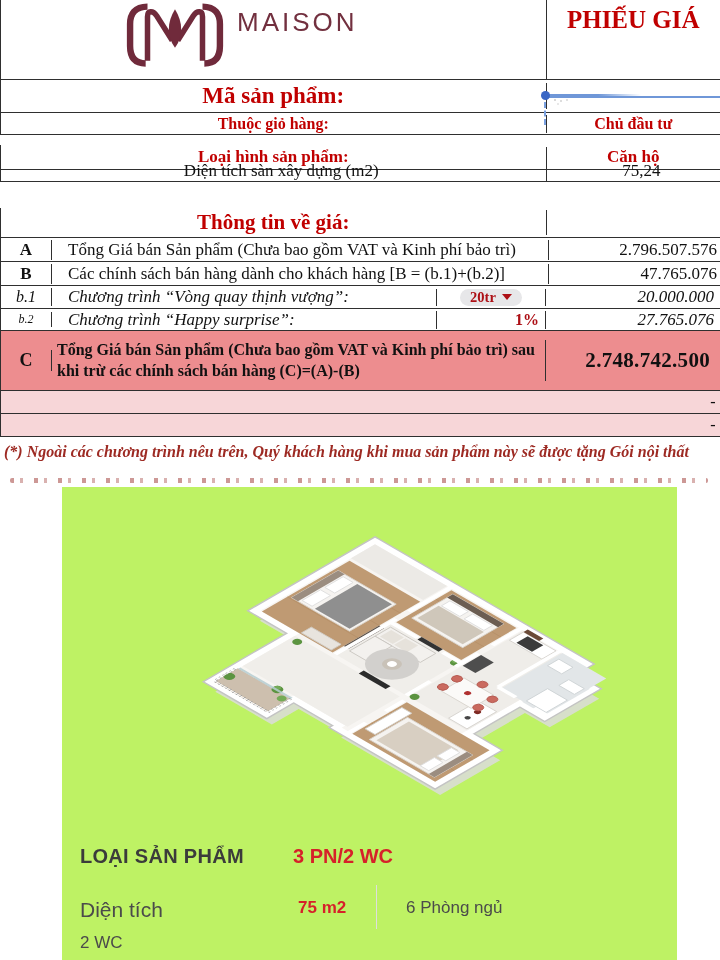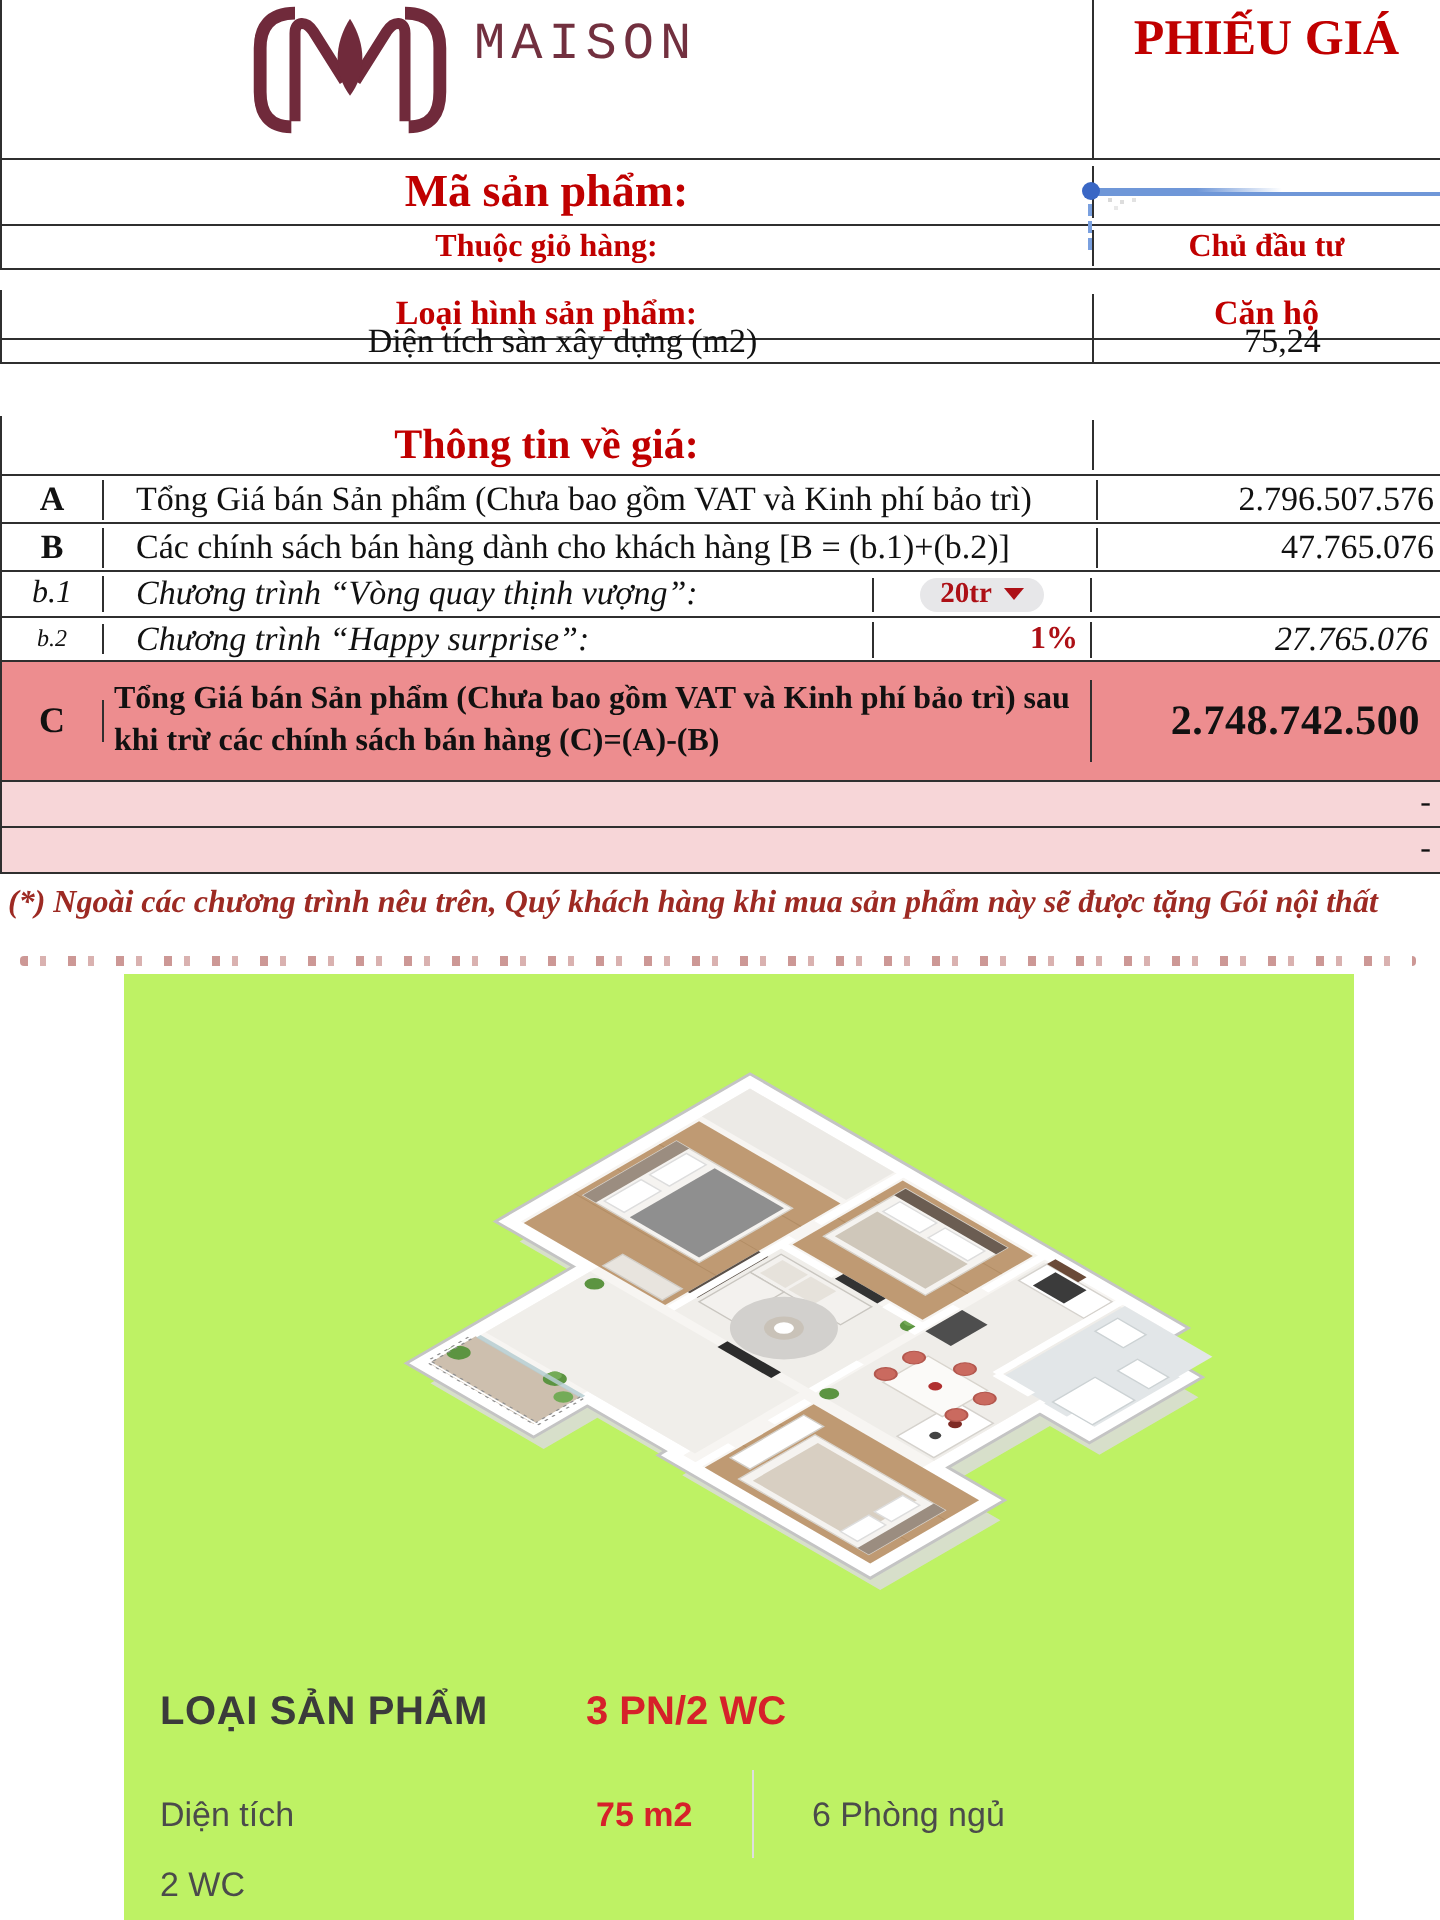--- a/index.html
+++ b/index.html
@@ -4,21 +4,21 @@
 <style>
   html,body{margin:0;padding:0;background:#fff;}
   #page{position:relative;width:720px;height:960px;background:#fff;overflow:hidden;
         font-family:"Liberation Serif", serif;color:#111;}
   .abs{position:absolute;}
   
   #band{left:0;top:0;width:720px;height:80px;border-left:1.5px solid #2f2f2f;
         border-bottom:1.5px solid #2f2f2f;box-sizing:border-box;display:flex;}
   #band .lcell{width:545.5px;border-right:1.5px solid #2f2f2f;box-sizing:border-box;position:relative;}
   #band .rcell{flex:1;display:flex;align-items:flex-start;justify-content:center;}
-  .brandword{position:absolute;left:236px;top:10px;font-family:Liberation Mono, monospace;
+  .brandword{position:absolute;left:236px;top:10px;font-family:Liberation Sans, sans-serif;
              font-size:26px;letter-spacing:3px;line-height:25px;color:#72303f;}
   #sheet-title{margin-top:6px;font-size:25px;font-weight:bold;color:#c00000;}
   
   .trow{left:0;width:720px;box-sizing:border-box;border-left:1.5px solid #2f2f2f;
         border-bottom:1.4px solid #2f2f2f;display:flex;align-items:center;}
   .lcellw{width:545.5px;border-right:1.4px solid #2f2f2f;box-sizing:border-box;
           display:flex;align-items:center;justify-content:center;}
   .rcellw{flex:1;display:flex;align-items:center;justify-content:center;position:relative;}
   .red{color:#c00000;font-weight:bold;}
   .idcell{width:51px;border-right:1.2px solid #2f2f2f;box-sizing:border-box;
@@ -61,21 +61,21 @@
             color:#9d2a23;line-height:1.25;}
   #clipline{left:10px;top:478px;width:698px;height:5px;border-radius:2px;opacity:.8;
       background:repeating-linear-gradient(90deg,rgba(150,40,35,.6) 0 4px,transparent 4px 10px,
                  rgba(150,40,35,.45) 10px 13px,transparent 13px 24px);}
   
   #card{left:62px;top:487px;width:615px;height:473px;background:#bef264;
         font-family:"Liberation Sans",sans-serif;}
   #card .row1{position:absolute;left:18px;top:358px;display:flex;}
   .type-label{font-size:20px;font-weight:bold;color:#3b3b3b;letter-spacing:.3px;}
   .type-value{position:absolute;left:231px;top:358px;font-size:20px;font-weight:bold;color:#d6212a;}
-  .area-label{position:absolute;left:18px;top:411px;font-size:17px;color:#4b4b4b;}
+  .area-label{position:absolute;left:18px;top:411px;font-size:21px;color:#4b4b4b;}
   .area-value{position:absolute;left:236px;top:411px;font-size:17px;font-weight:bold;color:#d6212a;}
   .vdiv{position:absolute;left:314px;top:398px;width:1px;height:44px;background:#dedede;}
   .bedrooms{position:absolute;left:344px;top:411px;font-size:17px;color:#4b4b4b;}
   .wc{position:absolute;left:18px;top:446px;font-size:17px;color:#4b4b4b;}
 </style>
 </head>
 <body>
 
 <div id="page">
 
@@ -142,20 +142,21 @@
 
   <div class="trow abs" style="top:286px;height:23px">
     <div class="idcell italic" style="font-size:16px">b.1</div>
     <div class="desccell italic serif17" style="width:384px;flex:none">Chương trình “Vòng quay thịnh vượng”:</div>
     <div class="subcell" style="border-right:1.4px solid #2f2f2f">
       <div class="pill">
         <span>20tr</span>
         <div class="arr"></div>
       </div>
     </div>
+    <div class="valcell italic serif17">20.000.000</div>
   </div>
   <div class="trow abs" style="top:309px;height:22px">
     <div class="idcell italic" style="font-size:12px">b.2</div>
     <div class="desccell italic serif17" style="width:384px;flex:none">Chương trình “Happy surprise”:</div>
     <div class="subcell" style="border-right:1.4px solid #2f2f2f;justify-content:flex-end;padding-right:6px;
          font-weight:bold;font-size:16px;color:#ad1016">1%</div>
     <div class="valcell italic serif17">27.765.076</div>
   </div>
 
   <div id="rowC" class="trow abs" style="top:331px;height:60px">

